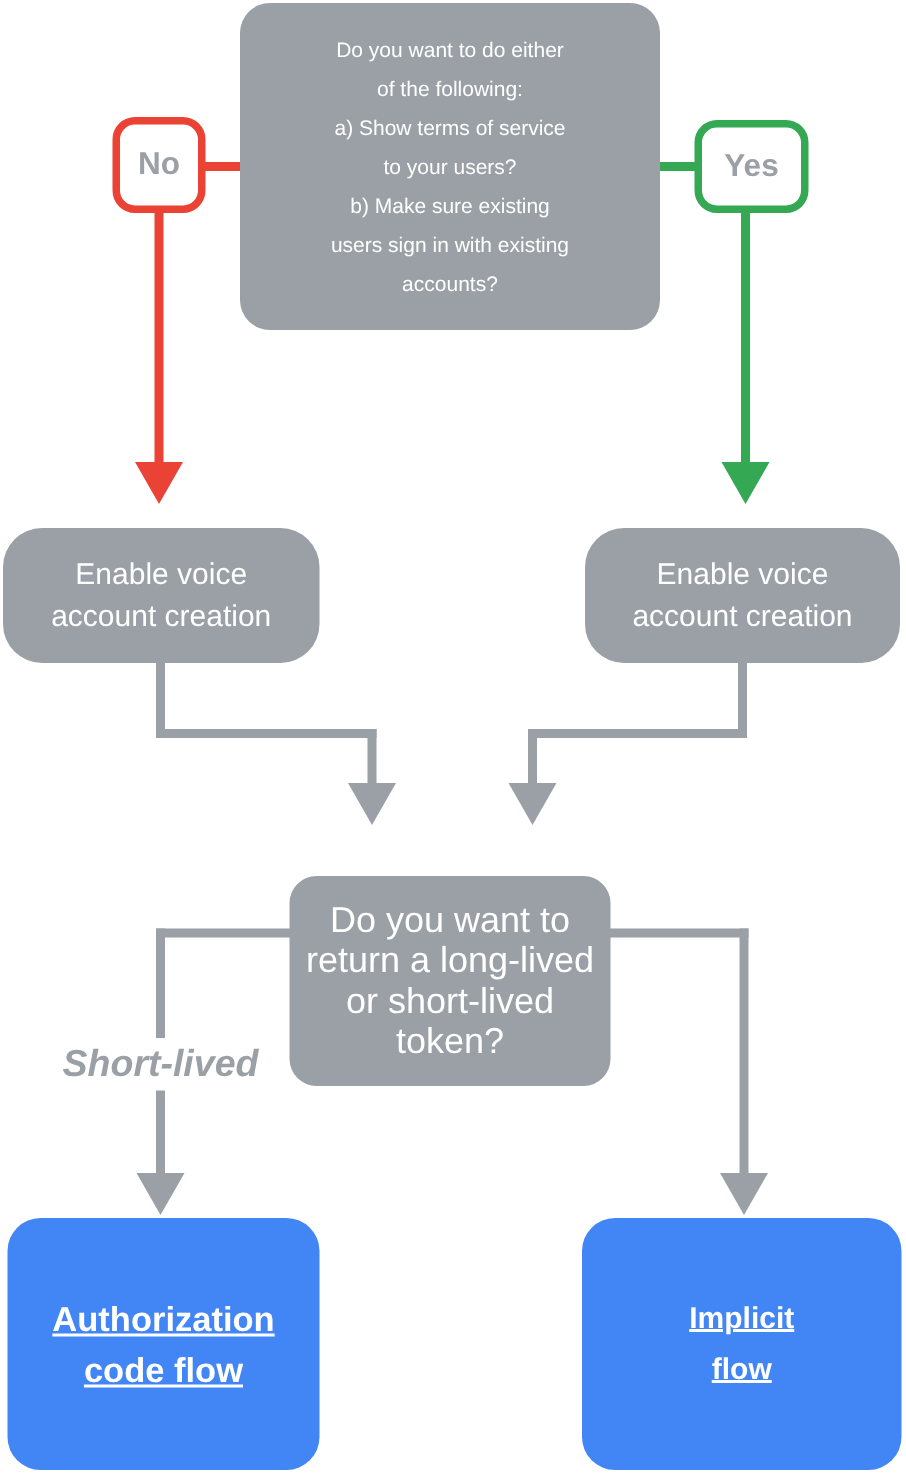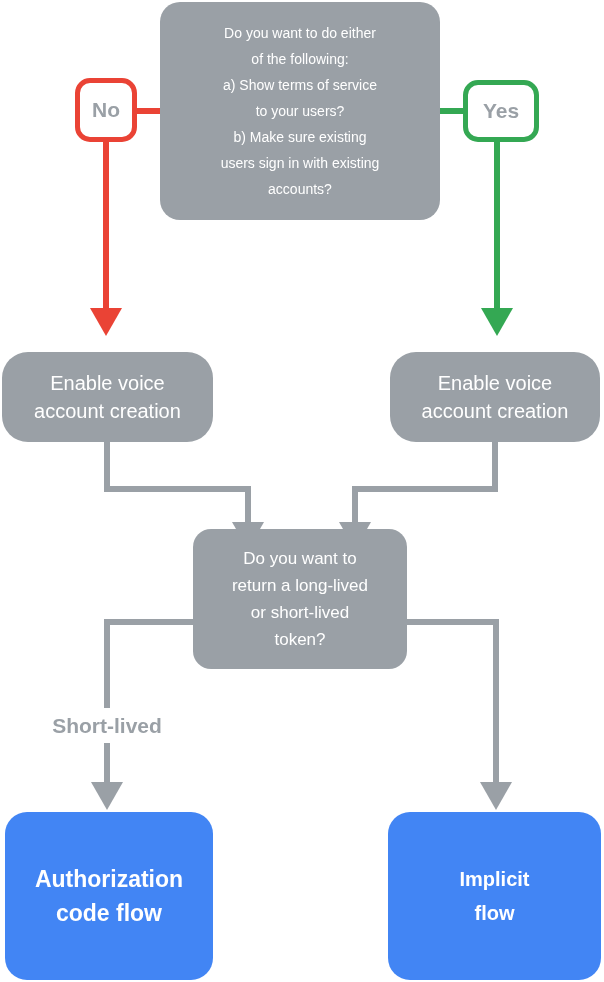--- a/index.html
+++ b/index.html
@@ -34,35 +34,36 @@
   .node-gray {
     background: var(--node_gray);
     color: var(--text_white);
     border-radius: 18px;
   }
   .node-blue {
     background: var(--result_blue);
     color: var(--text_white);
     border-radius: 22px;
     font-weight: bold;
+    text-decoration: underline;
   }
   .top-question {
     left: 160px; top: 2px; width: 280px; height: 218px;
     border-radius: 20px;
     font-size: 14px; line-height: 26px;
   }
   .side-node {
     top: 352px; height: 90px;
     font-size: 20px; line-height: 28px; border-radius: 26px;
   }
   .enable-node  { left: 2px;   width: 211px; }
   .disable-node { left: 390px; width: 210px; }
   .token-question {
-    left: 193px; top: 529px; width: 214px; height: 140px;
-    font-size: 17px; line-height: 27px;
+    left: 193px; top: 584px; width: 214px; height: 140px;
+    font-size: 24px; line-height: 27px;
   }
   .auth-node     { left: 5px;   top: 812px; width: 208px; height: 168px; font-size: 23px; line-height: 34px; }
   .implicit-node { left: 388px; top: 812px; width: 213px; height: 168px; font-size: 20px; line-height: 34px; }
   
   .badge {
     position: absolute;
     background: var(--text_white);
     border-radius: 15px;
     display: flex;
     align-items: center;
@@ -106,30 +107,31 @@
   .arrow-green { border-top-color: var(--yes_green); }
   .no-arrow   { left: 90px;  top: 308px; }
   .yes-arrow  { left: 481px; top: 308px; }
   .lm-arrow   { left: 232px; top: 522px; }
   .rm-arrow   { left: 339px; top: 522px; }
   .lb-arrow   { left: 91px;  top: 782px; }
   .rb-arrow   { left: 480px; top: 782px; }
   
   .edge-label {
     position: absolute;
-    top: 708px;
+    top: 692px;
     width: 170px; height: 35px;
     background: var(--text_white);
     color: var(--label_gray);
     font-weight: bold;
-    font-size: 21px;
+    font-size: 25px;
     display: flex;
     align-items: center;
     justify-content: center;
     z-index: 5;
+    font-style: italic;
   }
   .short-label { left: 22px; }
   .long-label  { left: 409px; }
 </style>
 </head>
 <body>
 
 <div class="canvas">
 
   <div class="node node-gray top-question">Do you want to do either

